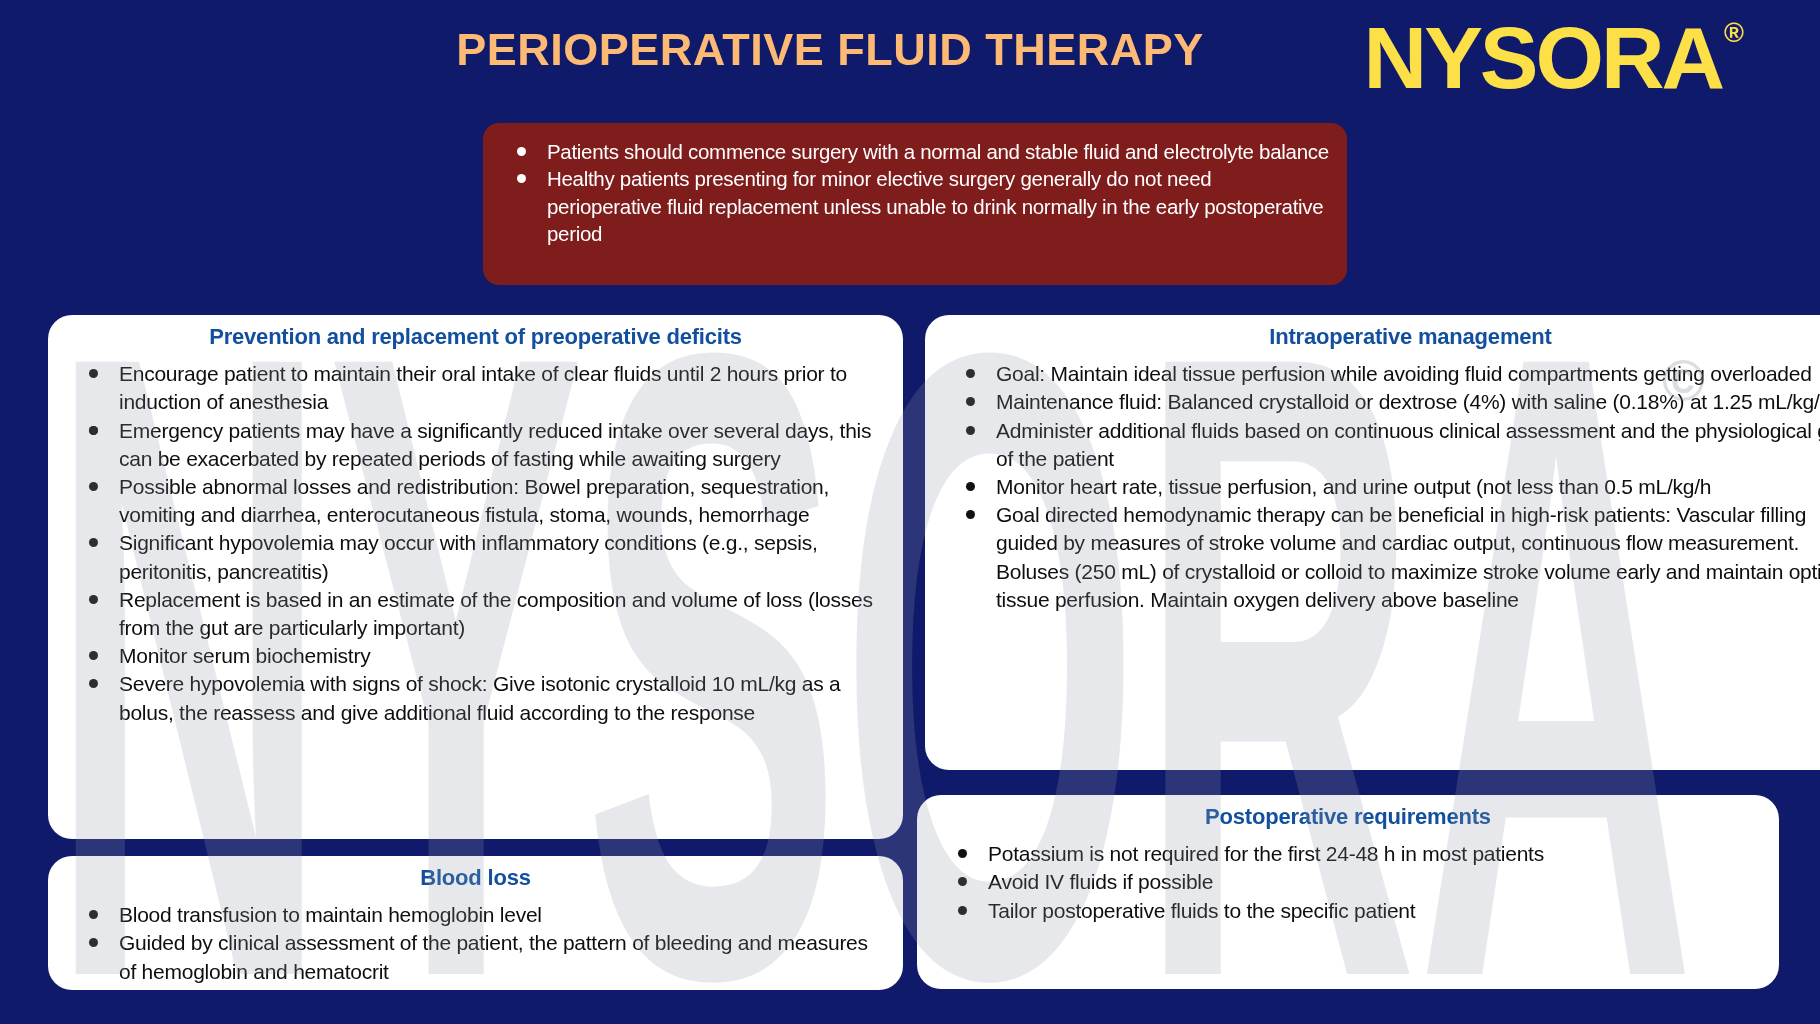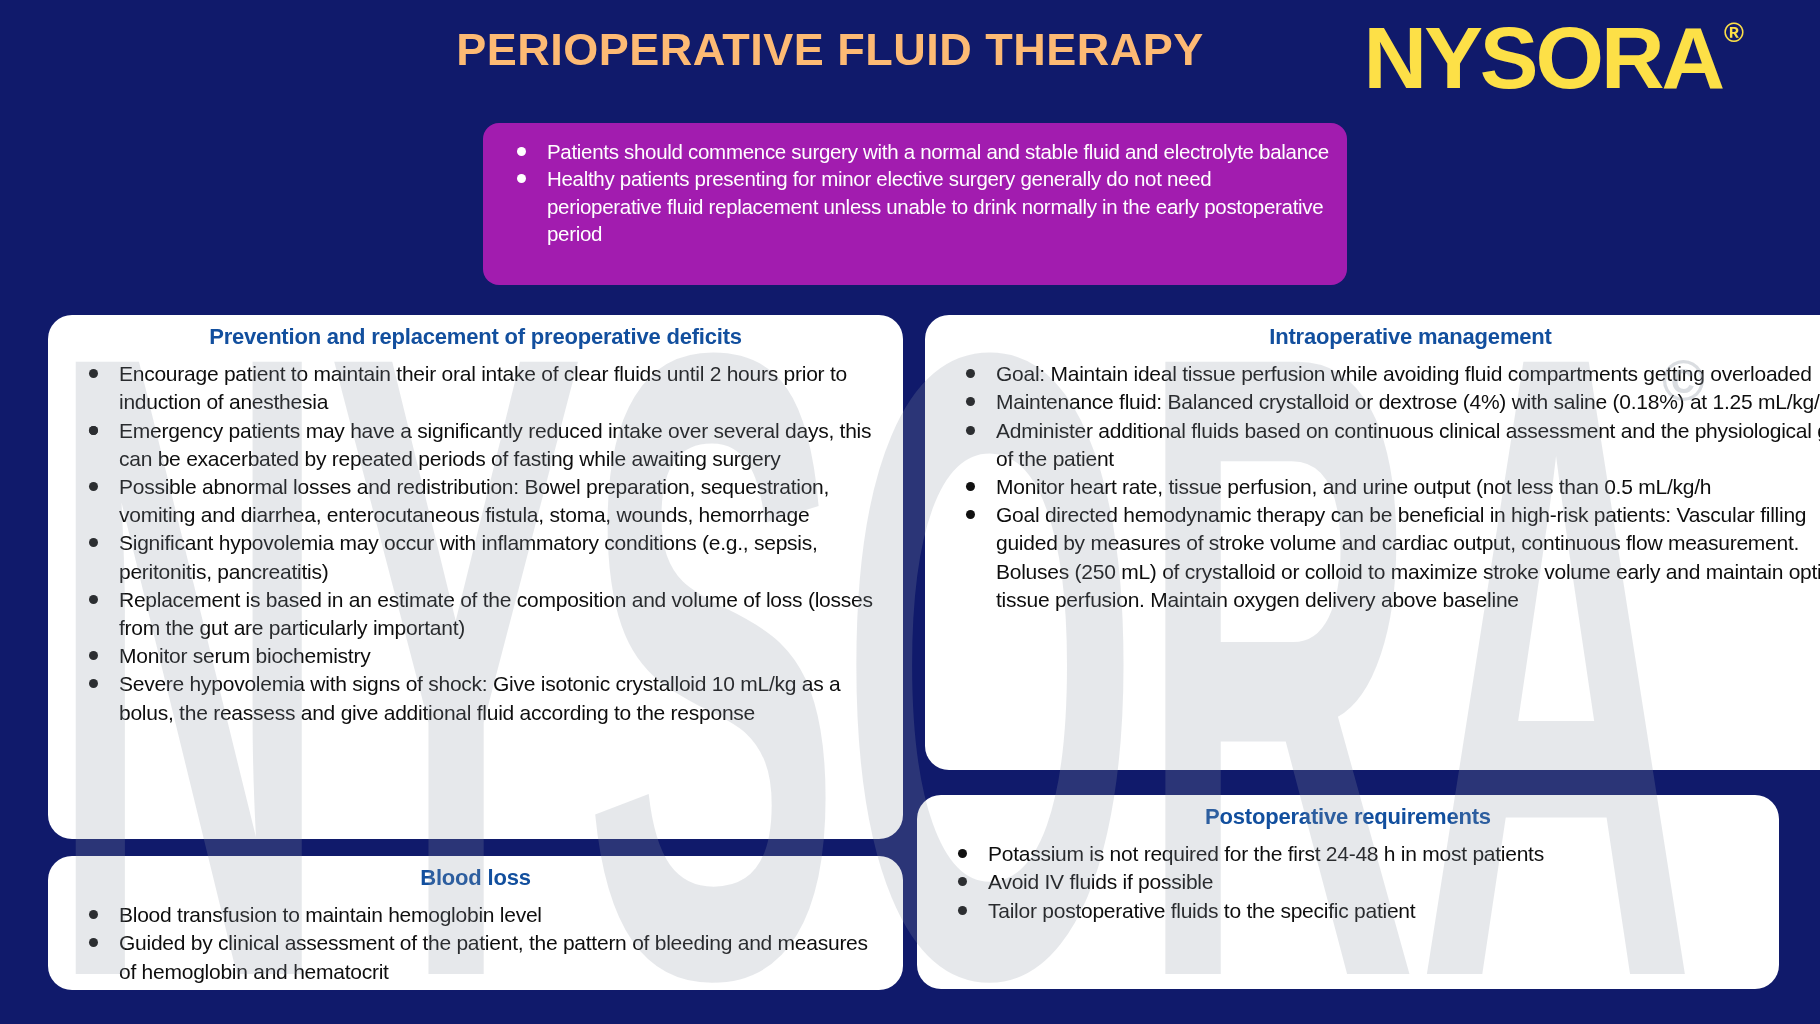--- a/index.html
+++ b/index.html
@@ -21,21 +21,21 @@
     color:#fde047;font-size:88px;font-weight:700;letter-spacing:-3px;
     line-height:1;z-index:2;
   }
   .brand-logo .reg{
     font-size:27px;letter-spacing:0;
     position:relative;top:-46px;left:2px;font-weight:700;
   }
   
   .intro-box{
     position:absolute;left:483px;top:123px;width:864px;height:162px;
-    background:#a21caf;border-radius:16px;
+    background:#7f1d1d;border-radius:16px;
     box-sizing:border-box;
     z-index:2;
   }
   .intro-box ul{
     list-style:none;margin:0;padding:15px 18px 0 30px;
   }
   .intro-box li{
     position:relative;padding-left:34px;
     color:#ffffff;font-size:20.5px;line-height:27.4px;letter-spacing:-0.3px;
   }

